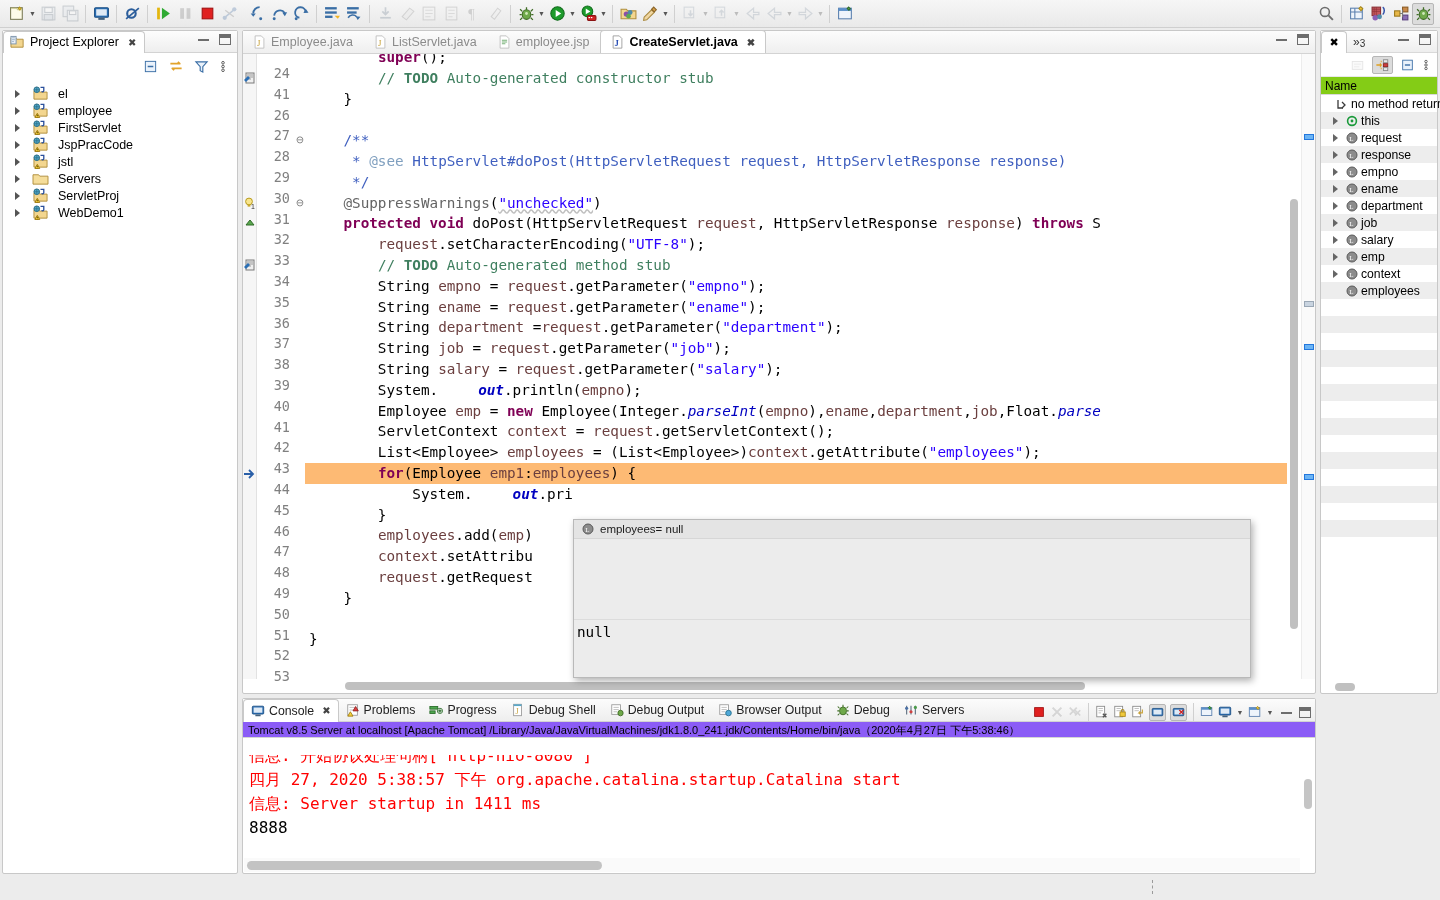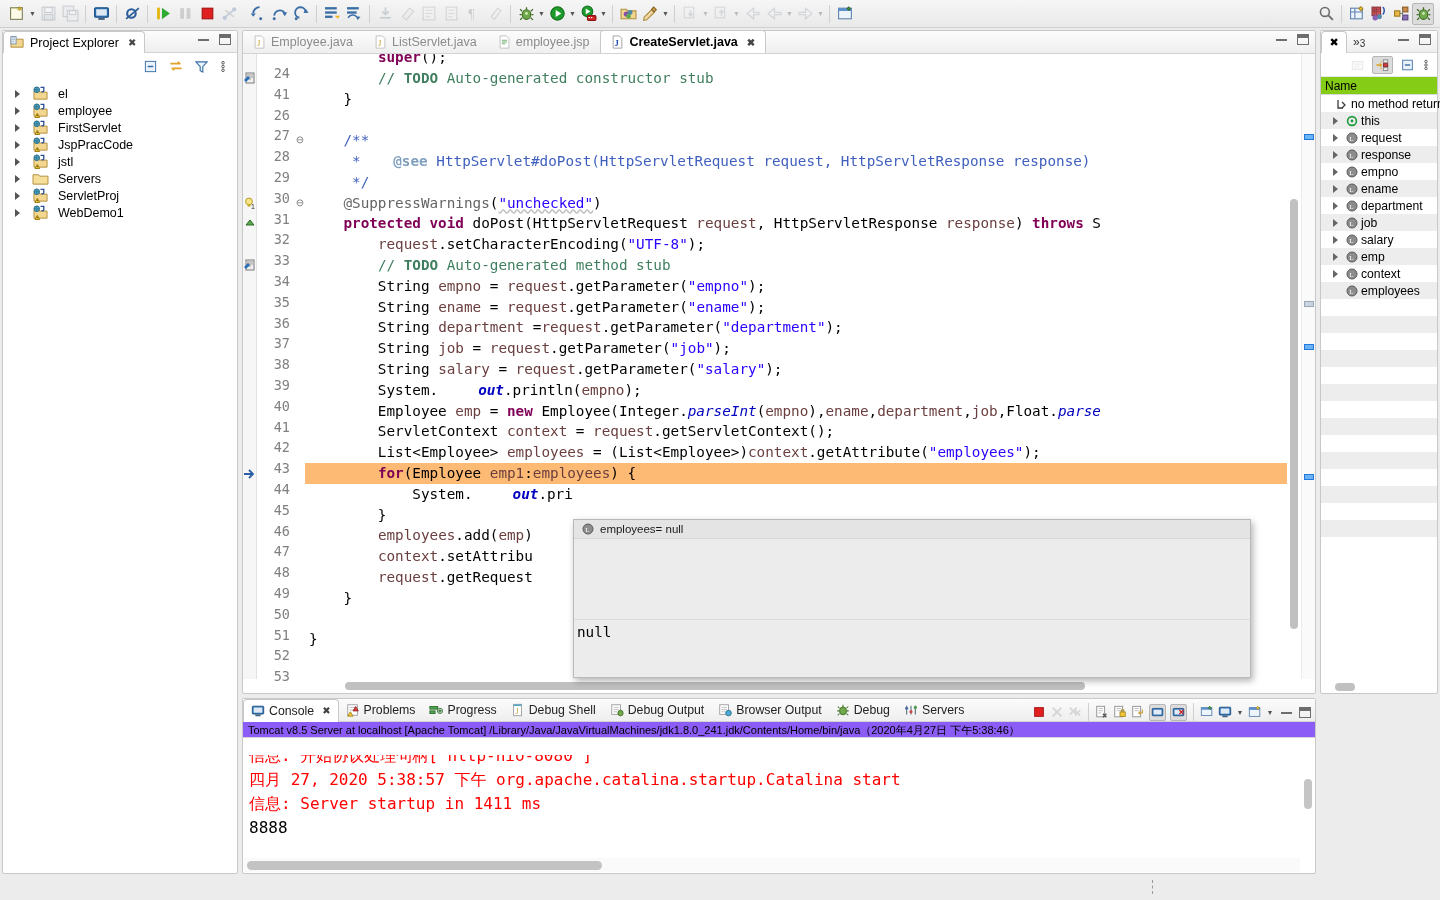--- a/index.html
+++ b/index.html
@@ -30,21 +30,21 @@
   .dis { opacity: .33; }
   .tb-pressed { background:#dcdcdc; border:1px solid #b6b6b6; border-radius:2px; }
 
   
   .pe {
     position: absolute; left: 2px; top: 30px; width: 236px; height: 844px;
     background: #fff; border: 1px solid #c8c8c8; border-radius: 2px;
   }
   .pe-tabstrip {
     height: 22px; background: linear-gradient(180deg,#fdfdfd,#eeeeee);
-    border-bottom: 1px solid #d3d3d3; display: flex; align-items: flex-start;
+    border-bottom: 1px solid #d3d3d3; display: flex; align-items: center;
     position: relative;
   }
   .view-tab {
     display: flex; align-items: center; gap: 5px; height: 22px; padding: 0 8px 0 6px;
     background: #fff; border: 1px solid #c9c9c9; border-bottom: none;
     border-radius: 4px 4px 0 0; font-size: 12.5px;
   }
   .tab-close { font-size: 10px; color: #444; margin-left: 4px; }
   .pe-minmax { position: absolute; right: 6px; top: 3px; display: flex; gap: 10px; align-items: center; }
   .mm-min { width: 11px; height: 3px; border-bottom: 2px solid #6d6d6d; }
@@ -97,21 +97,21 @@
   .cl.hl { background: #fdba74; }
   .gl { height: 20.8px; line-height: 20.8px; padding-right: 5px; }
   .fl { height: 20.8px; line-height: 20.8px; text-align:center; font-size: 10px; color:#777; }
   .ann { height: 20.8px; position: relative; }
 
   .kw   { color: #7f0055; font-weight: bold; }
   .str  { color: #2a00ff; }
   .cmt  { color: #3f7f5f; }
   .todo { color: #3f7f5f; font-weight: bold; }
   .jdoc { color: #3f5fbf; }
-  .jdtag{ color: #7f9fbf; font-weight: bold; margin-left: 24px; }
+  .jdtag{ color: #7f9fbf; font-weight: normal; }
   .fld  { color: #0000c0; font-weight: bold; font-style: italic; margin-left: 40px; }
   .sfld { color: #0000c0; font-style: italic; }
   .anno { color: #646464; }
   .param{ color: #6a3e3e; }
   .undl { text-decoration: underline; text-decoration-style: wavy; text-decoration-color:#c0c0c0; }
 
   .scroll-v {
     position: absolute; right: 14px; top: 0; width: 14px; bottom: 14px; background: #fff;
   }
   .sv-thumb { position: absolute; left: 3px; width: 8px; background: #c0c0c0; border-radius: 4px; }

